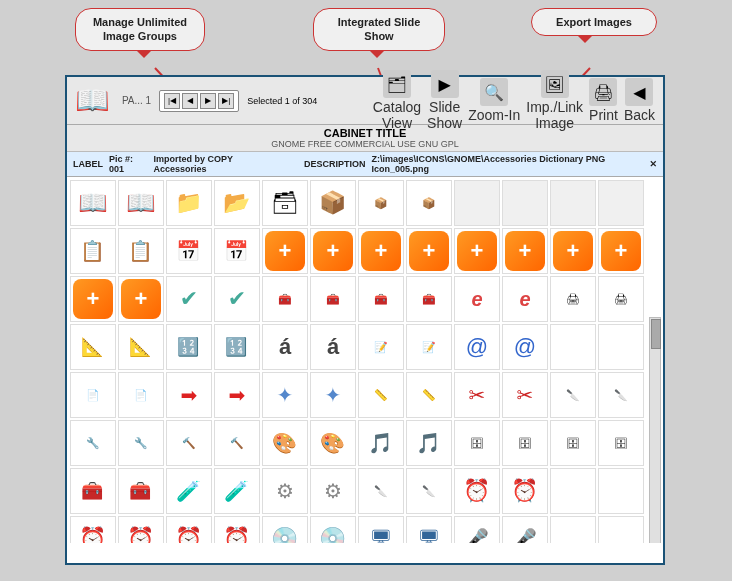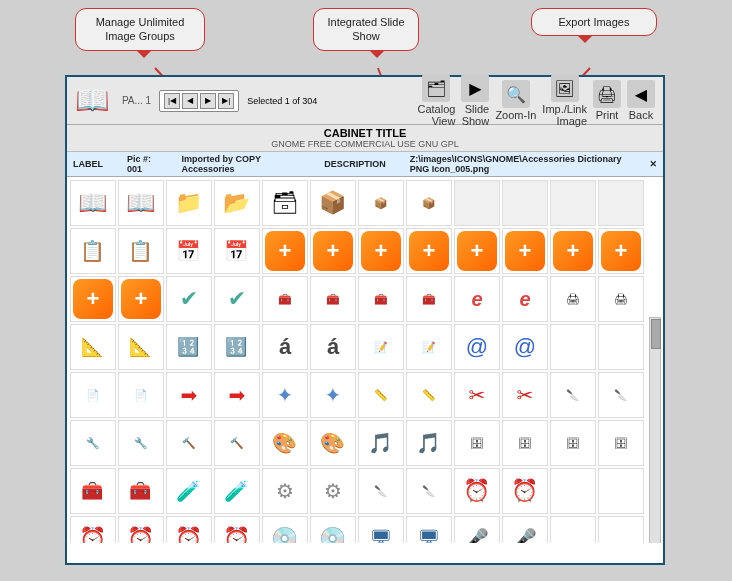--- a/index.html
+++ b/index.html
@@ -11,25 +11,25 @@
       font-size: 11px;
       position: relative;
       overflow: hidden;
     }
 
     
     .callout {
       position: absolute;
       background: #f0f0f0;
       border: 1.5px solid #cc3333;
-      border-radius: 11px;
+      border-radius: 16px;
       padding: 6px 12px;
       text-align: center;
       font-size: 11px;
-      font-weight: normal;
+      font-weight: bold;
       color: #222;
       line-height: 1.3;
     }
     .callout::after {
       content: '';
       position: absolute;
       border: 8px solid transparent;
     }
     .callout-manage {
       left: 75px;
@@ -37,21 +37,21 @@
       width: 130px;
     }
     .callout-manage::after {
       border-top-color: #cc3333;
       bottom: -16px;
       left: 60px;
     }
     .callout-slide {
       left: 313px;
       top: 8px;
-      width: 106px;
+      width: 132px;
     }
     .callout-slide::after {
       border-top-color: #cc3333;
       bottom: -16px;
       left: 55px;
     }
     .callout-export {
       right: 75px;
       top: 8px;
       width: 126px;
@@ -127,22 +127,22 @@
       width: 28px;
       height: 28px;
       background: #ccc;
       border-radius: 3px;
       display: flex;
       align-items: center;
       justify-content: center;
       font-size: 16px;
     }
     .toolbar-icon-group .icon-label {
-      font-size: 11px;
-      text-align: right;
+      font-size: 14px;
+      text-align: center;
       margin-top: 1px;
       color: #333;
     }
 
     
     .cabinet-title {
       background: #e8e8e8;
       text-align: center;
       font-size: 11px;
       font-weight: bold;
@@ -157,21 +157,21 @@
     }
 
     
     .info-bar {
       background: #ddeeff;
       border-bottom: 1px solid #aaa;
       padding: 2px 6px;
       font-size: 9px;
       color: #222;
       display: flex;
-      gap: 24px;
+      gap: 6px;
       align-items: center;
     }
     .info-bar span { font-weight: bold; }
 
     .grid-cell {
       width: 46px;
       height: 46px;
       display: flex;
       align-items: center;
       justify-content: center;

